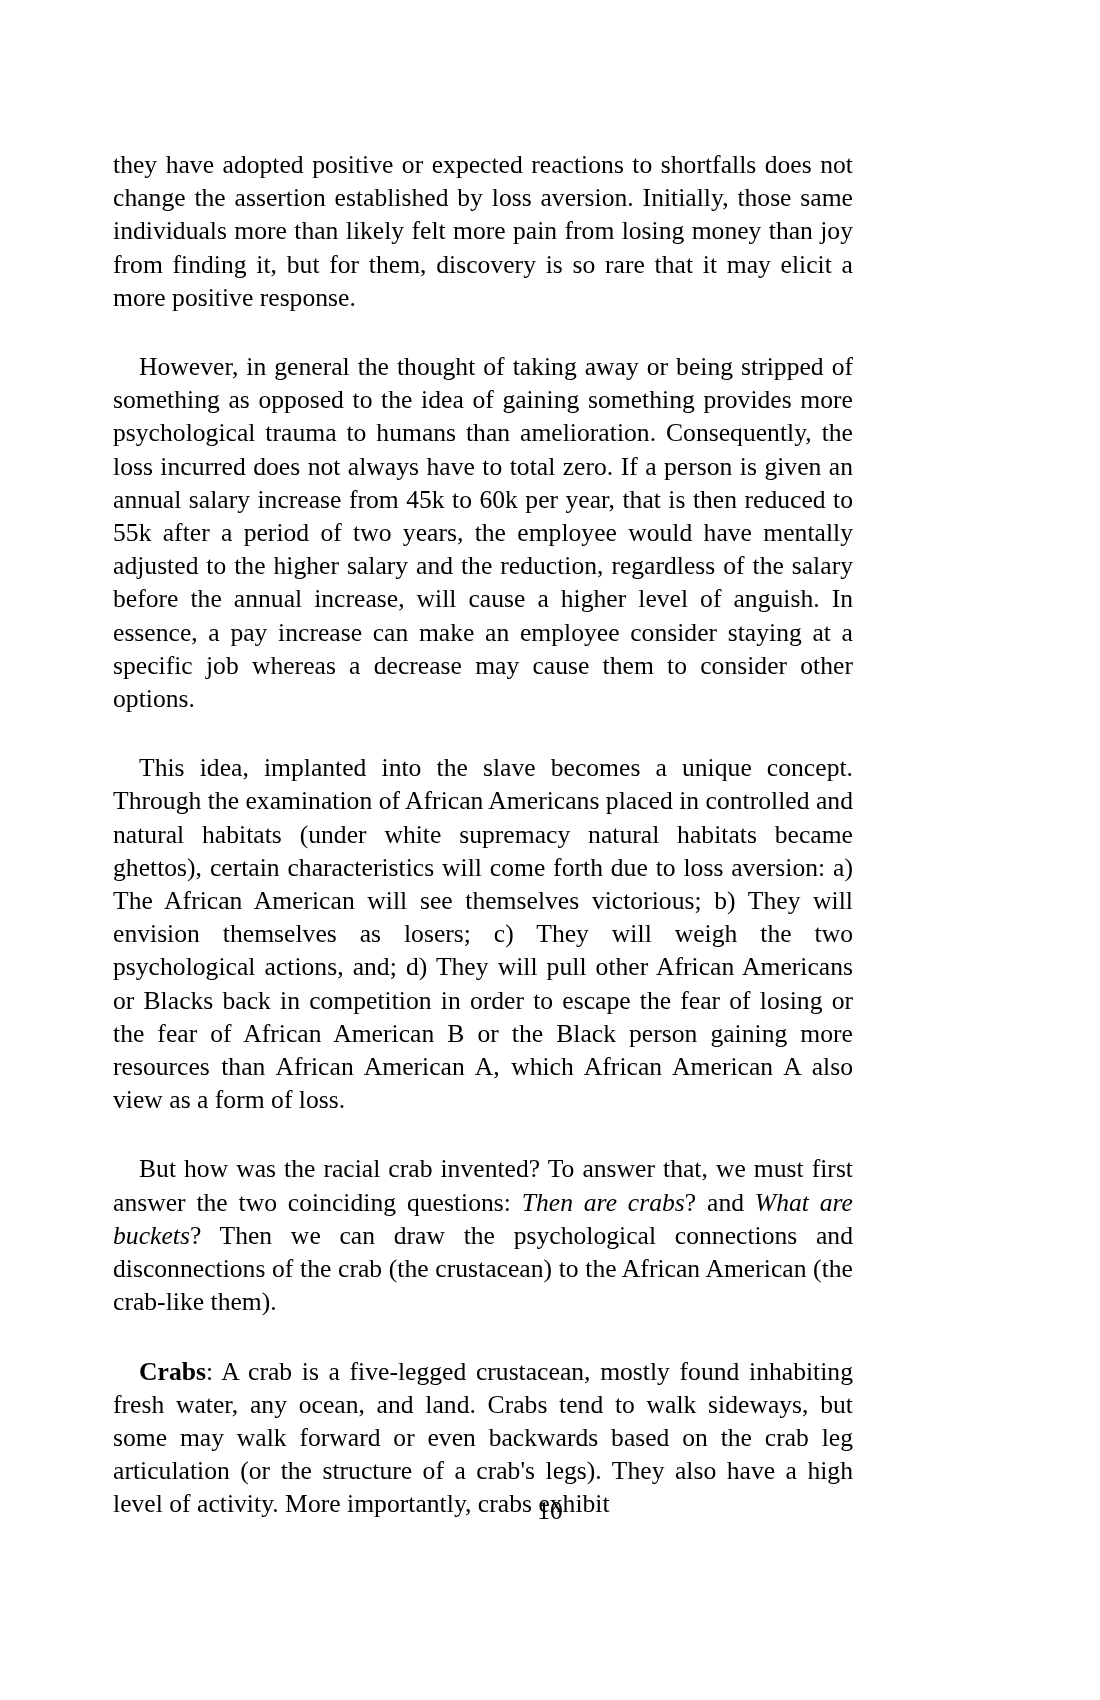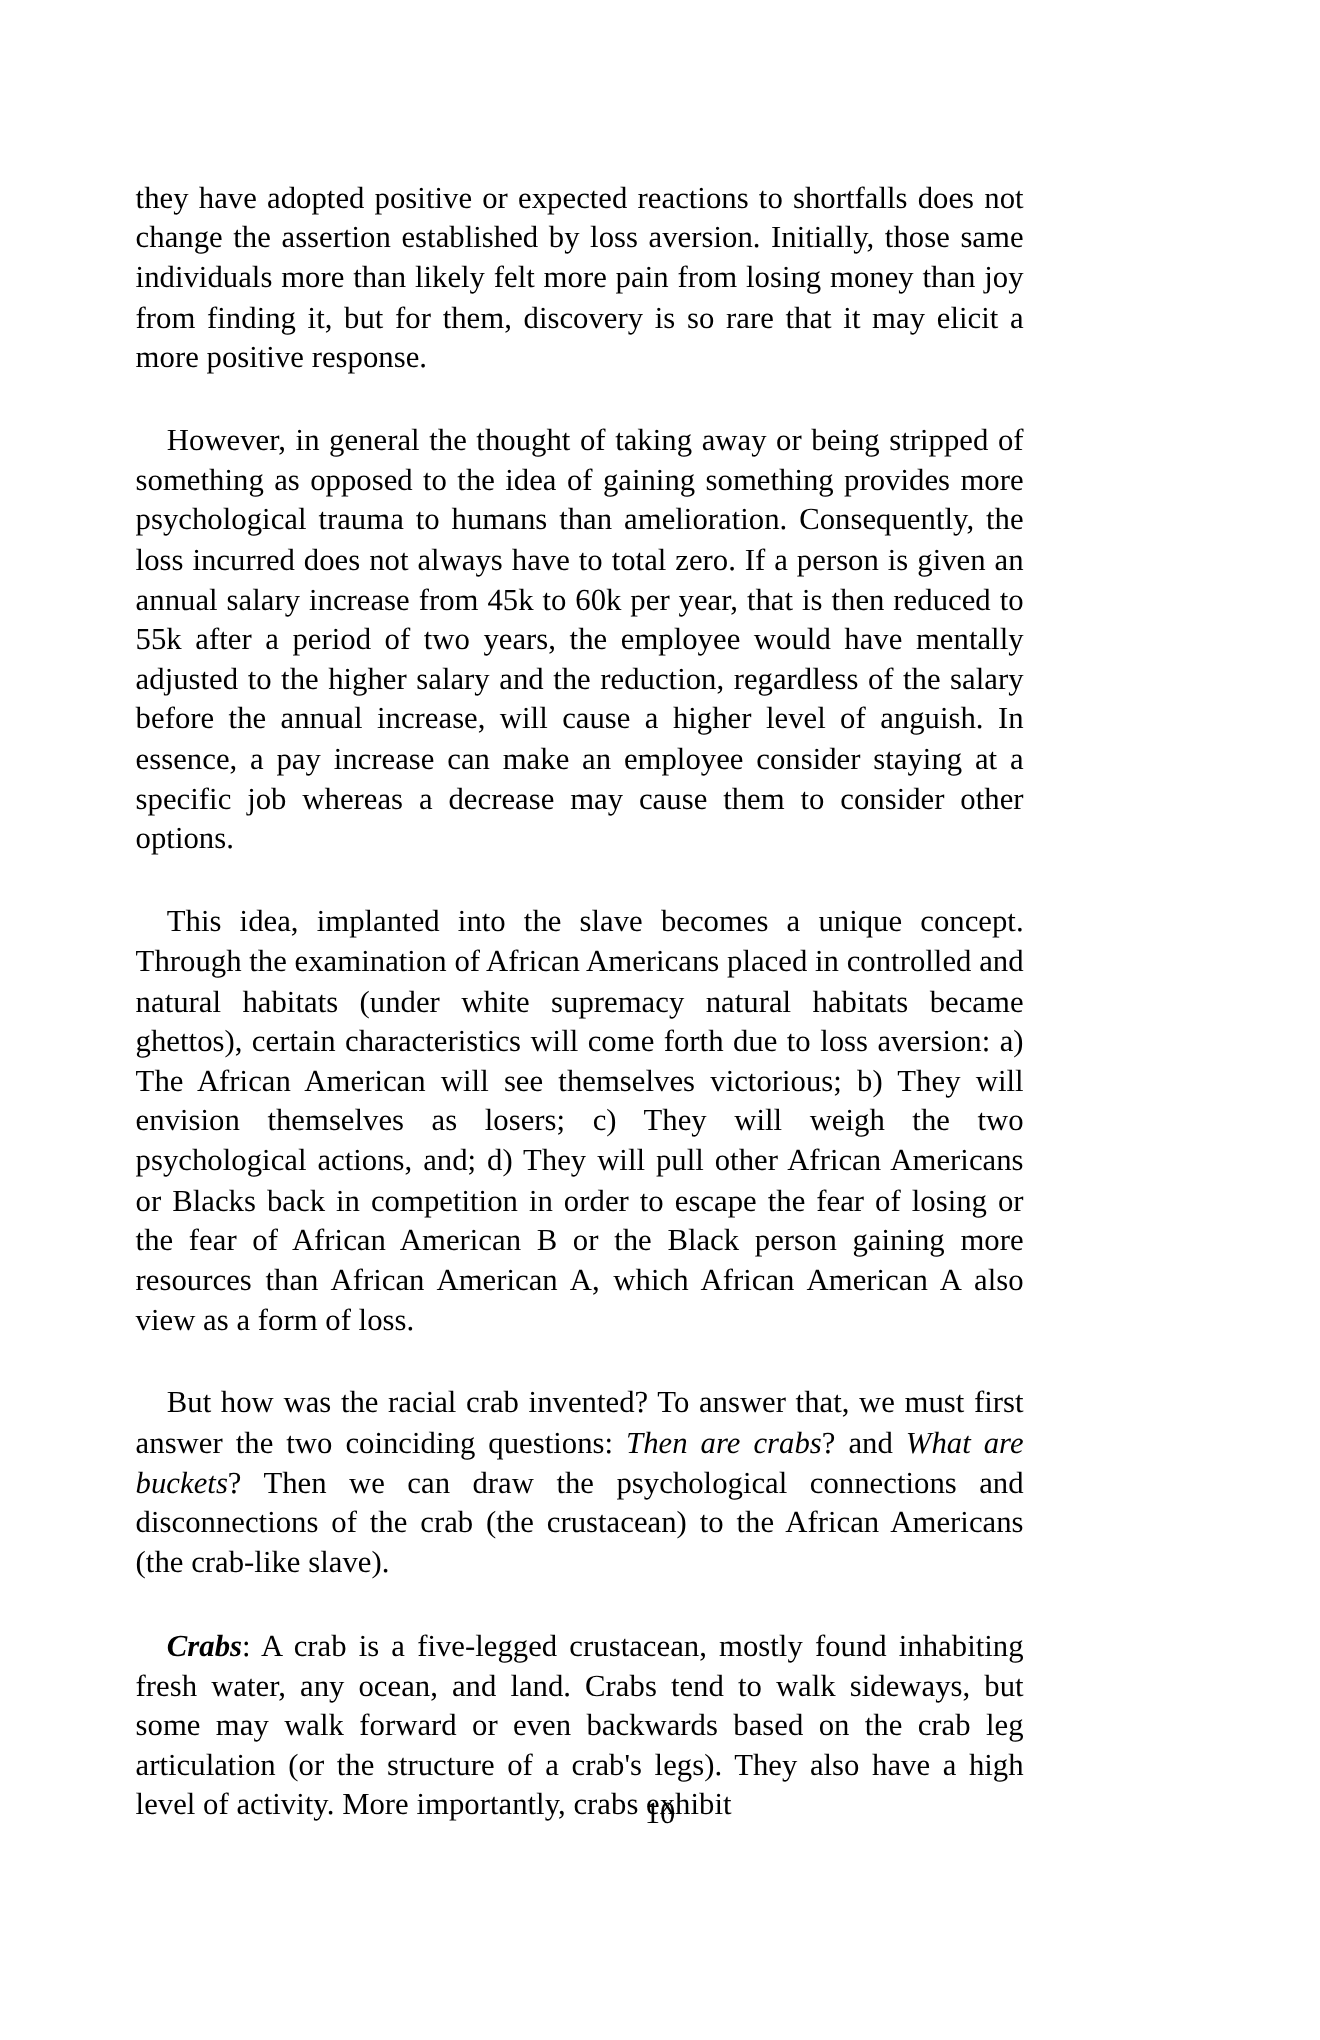--- a/index.html
+++ b/index.html
@@ -41,21 +41,20 @@
     -webkit-hyphens: none;
   }
   p.body-par.indent {
     text-indent: 26px;
     margin-top: 36px;
   }
   .em-italic {
     font-style: italic;
   }
   .em-bold-italic {
-    font-style: italic;
     font-weight: bold;
   }
   .page-number {
     position: absolute;
     left: 0;
     top: 1494px;
     width: 1100px;
     text-align: center;
     font-size: 25.6px;
     line-height: 33.2px;
@@ -76,21 +75,21 @@
 
     <p class="body-par indent">
       <span>However, in general the thought of taking away or being stripped of something as opposed to the idea of gaining something provides more psychological trauma to humans than amelioration. Consequently, the loss incurred does not always have to total zero. If a person is given an annual salary increase from 45k to 60k per year, that is then reduced to 55k after a period of two years, the employee would have mentally adjusted to the higher salary and the reduction, regardless of the salary before the annual increase, will cause a higher level of anguish. In essence, a pay increase can make an employee consider staying at a specific job whereas a decrease may cause them to consider other options.</span>
     </p>
 
     <p class="body-par indent">
       <span>This idea, implanted into the slave becomes a unique concept. Through the examination of African Americans placed in controlled and natural habitats (under white supremacy natural habitats became ghettos), certain characteristics will come forth due to loss aversion: a) The African American will see themselves victorious; b) They will envision themselves as losers; c) They will weigh the two psychological actions, and; d) They will pull other African Americans or Blacks back in competition in order to escape the fear of losing or the fear of African American B or the Black person gaining more resources than African American A, which African American A also view as a form of loss.</span>
     </p>
 
     <p class="body-par indent">
-      <span>But how was the racial crab invented? To answer that, we must first answer the two coinciding questions: </span><span class="em-italic">Then are crabs</span><span>? and </span><span class="em-italic">What are buckets</span><span>? Then we can draw the psychological connections and disconnections of the crab (the crustacean) to the African Americans (the crab-like slave).</span>
+      <span>But how was the racial crab invented? To answer that, we must first answer the two coinciding questions: </span><span class="em-italic">Then are crabs</span><span>? and </span><span class="em-italic">What are buckets</span><span>? Then we can draw the psychological connections and disconnections of the crab (the crustacean) to the African American (the crab-like them).</span>
     </p>
 
     <p class="body-par indent">
       <span class="em-bold-italic">Crabs</span><span>: A crab is a five-legged crustacean, mostly found inhabiting fresh water, any ocean, and land. Crabs tend to walk sideways, but some may walk forward or even backwards based on the crab leg articulation (or the structure of a crab's legs). They also have a high level of activity. More importantly, crabs exhibit</span>
     </p>
   </div>
 
   <div class="page-number">10</div>
 
 </div>

